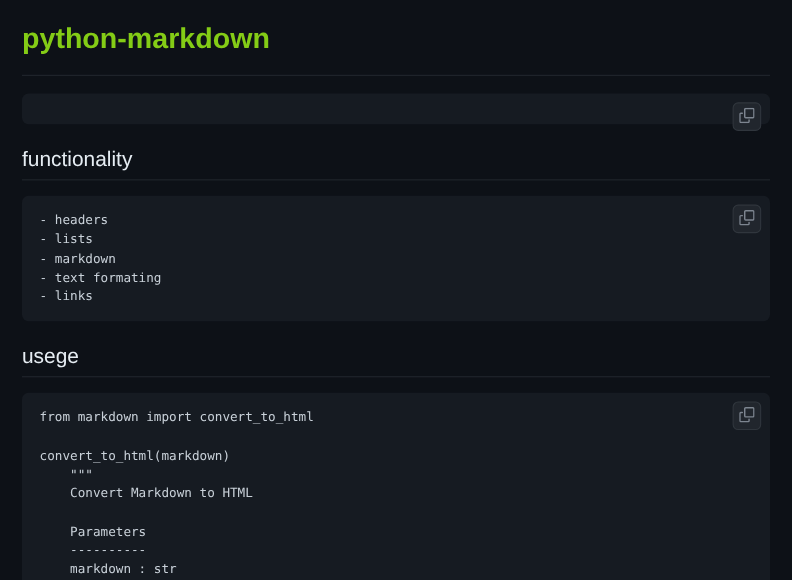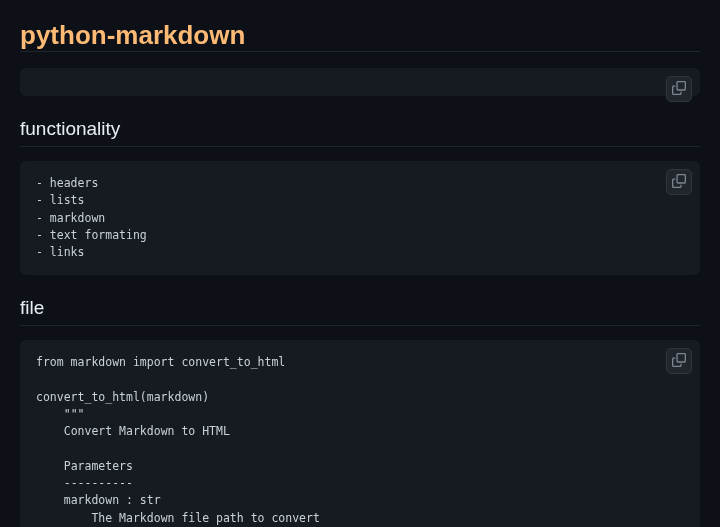--- a/index.html
+++ b/index.html
@@ -6,22 +6,22 @@
   body {
     background: #0d1117;
     color: #c9d1d9;
     font-family: -apple-system, BlinkMacSystemFont, "Segoe UI", Helvetica, Arial, sans-serif;
     padding: 20px;
     width: 720px;
   }
   h1 {
     font-size: 26px;
     font-weight: 600;
-    color: #fdba74;
-    padding-bottom: 0;
+    color: #84cc16;
+    padding-bottom: 17px;
     border-bottom: 1px solid #21262d;
     margin-bottom: 16px;
   }
   h2 {
     font-size: 19px;
     font-weight: 400;
     color: #e6edf3;
     padding-bottom: 6px;
     border-bottom: 1px solid #21262d;
     margin-top: 22px;
@@ -88,21 +88,21 @@
         </svg>
     </span>
   </button>
   <pre>- headers
 - lists
 - markdown
 - text formating
 - links</pre>
 </div>
 
-<h2>file</h2>
+<h2>usege</h2>
 
 <div class="codeblock">
   <button class="copy-btn">
     <span>
       <svg viewBox="0 0 16 16">
           <path d="M0 6.75C0 5.784.784 5 1.75 5h1.5a.75.75 0 0 1 0 1.5h-1.5a.25.25 0 0 0-.25.25v7.5c0 .138.112.25.25.25h7.5a.25.25 0 0 0 .25-.25v-1.5a.75.75 0 0 1 1.5 0v1.5A1.75 1.75 0 0 1 9.25 16h-7.5A1.75 1.75 0 0 1 0 14.25Z"></path>
           <path d="M5 1.75C5 .784 5.784 0 6.75 0h7.5C15.216 0 16 .784 16 1.75v7.5A1.75 1.75 0 0 1 14.25 11h-7.5A1.75 1.75 0 0 1 5 9.25Zm1.75-.25a.25.25 0 0 0-.25.25v7.5c0 .138.112.25.25.25h7.5a.25.25 0 0 0 .25-.25v-7.5a.25.25 0 0 0-.25-.25Z"></path>
         </svg>
     </span>
   </button>

